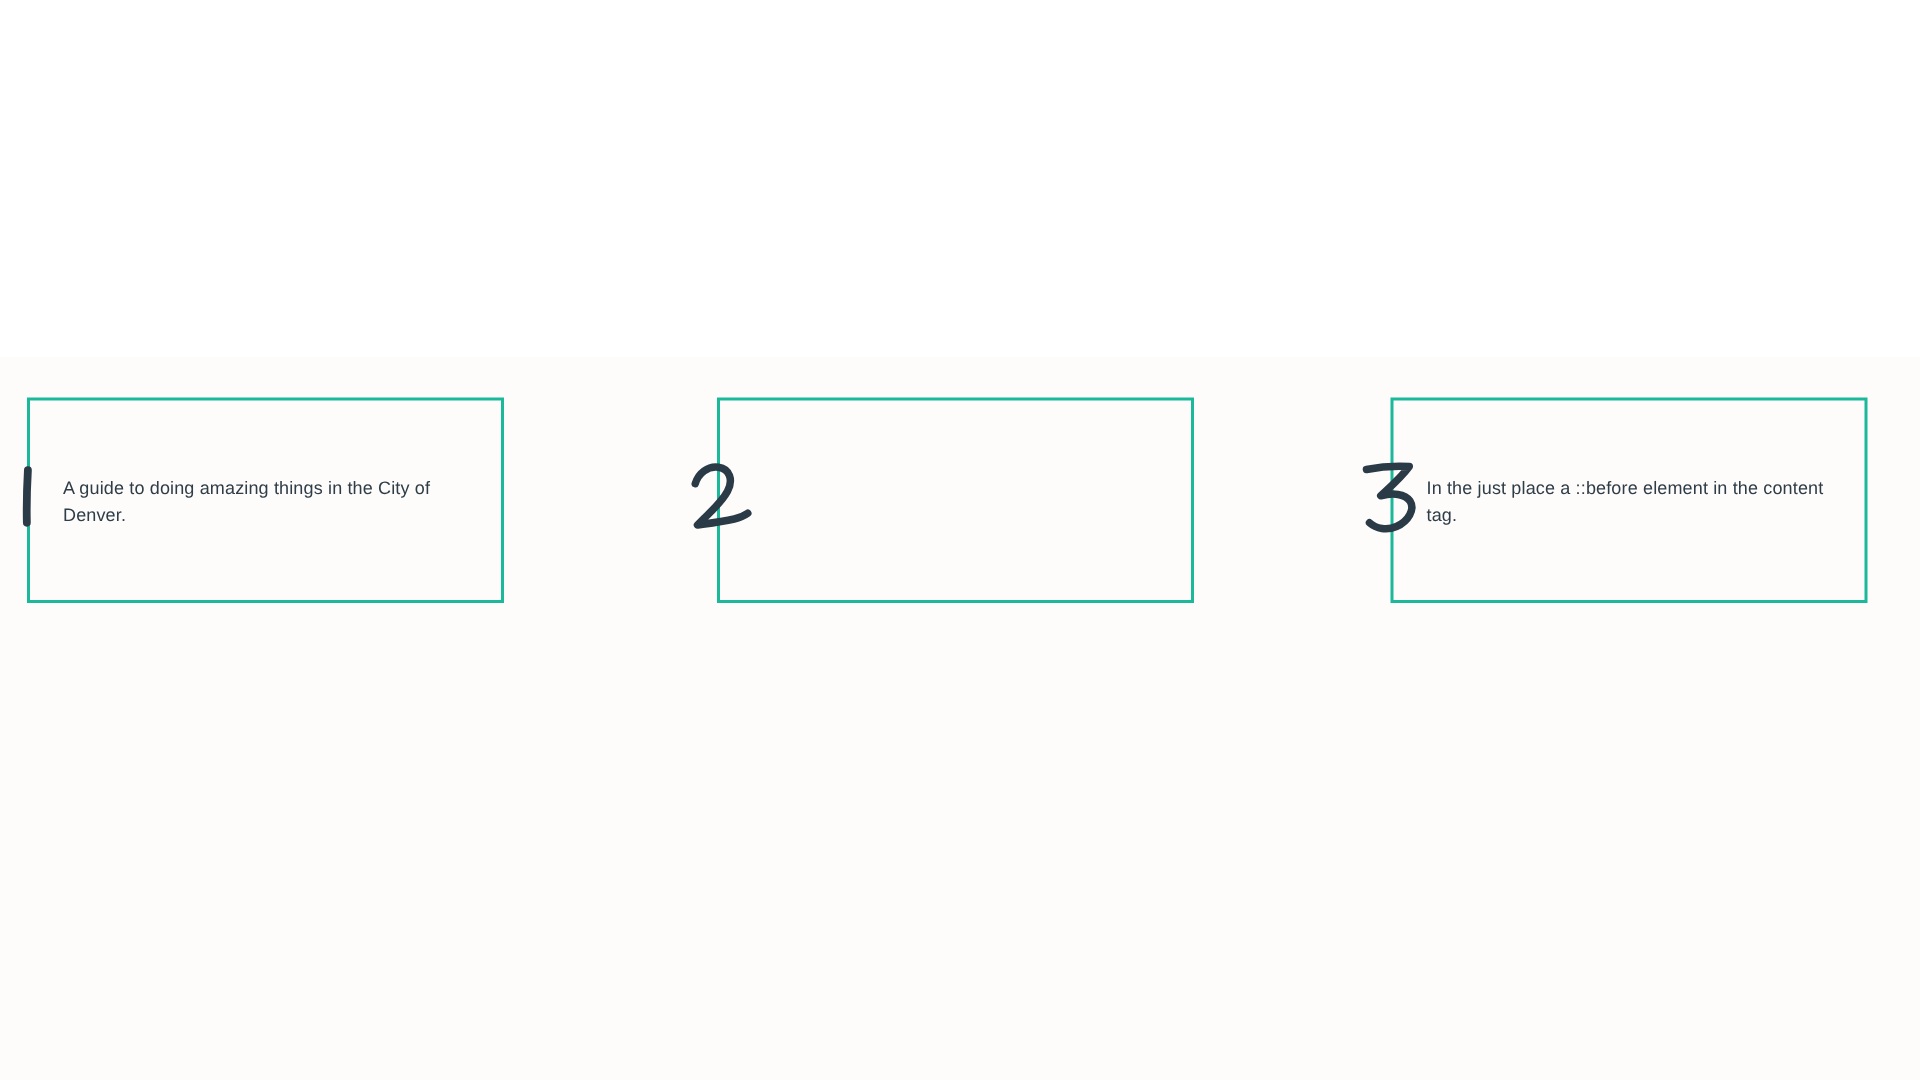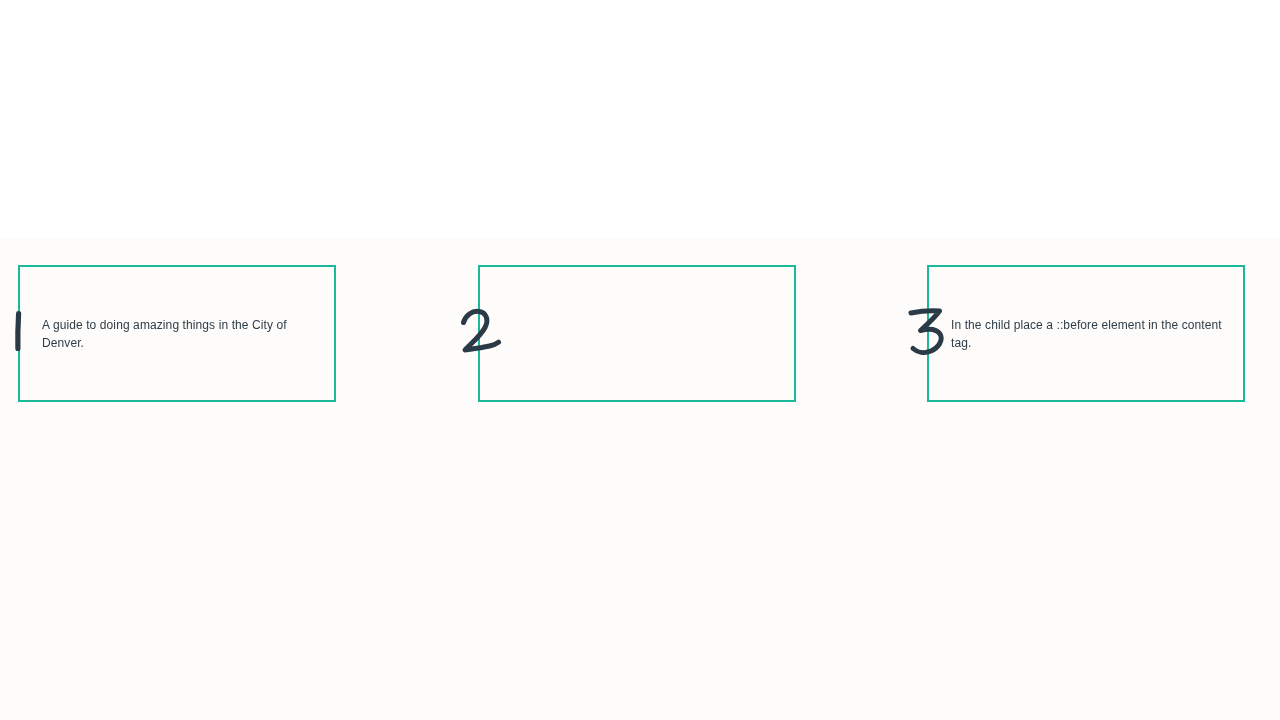--- a/index.html
+++ b/index.html
@@ -117,16 +117,16 @@
   <div class="step-card pos-3">
     <span class="step-marker" aria-hidden="true">
       <svg viewBox="0 0 52 64" xmlns="http://www.w3.org/2000/svg">
         <path d="M8.0 11.0 C17.0 9.2, 27.0 8.4, 36.5 9.0
                  C31.0 16.5, 24.0 22.5, 17.5 28.5
                  C25.5 26.5, 33.5 27.0, 37.0 32.0
                  C40.5 37.5, 36.0 45.5, 28.0 49.0
                  C21.5 51.8, 14.5 50.5, 10.0 46.5" fill="none" stroke="#2b3a47" stroke-width="5" stroke-linecap="round" stroke-linejoin="round"></path>
       </svg>
     </span>
-    <p class="step-text">In the child place a ::before element in the content tag.</p>
+    <p class="step-text">In the just place a ::before element in the content tag.</p>
   </div>
 
 </div>
 
 </body></html>

